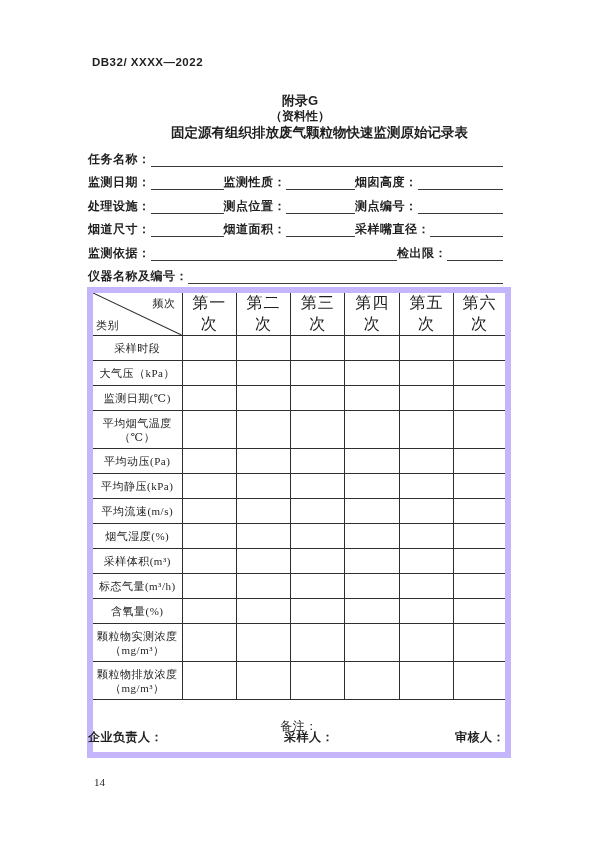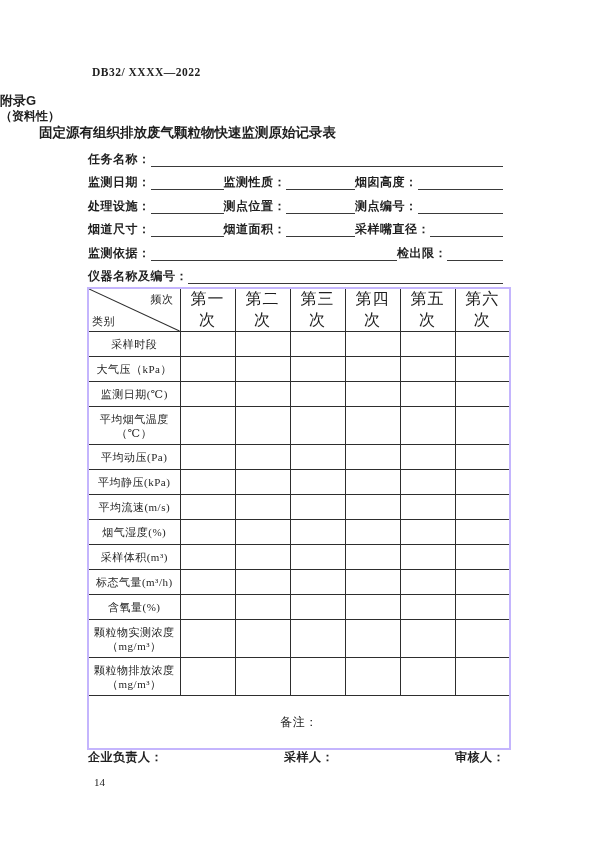--- a/index.html
+++ b/index.html
@@ -7,25 +7,25 @@
     position:relative;
     width:600px;height:848px;
     margin:0 auto;
     background:#ffffff;
     font-family:"Liberation Serif","DejaVu Serif",serif;
     color:#1f1f1f;
     overflow:hidden;
     box-shadow:0 0 4px rgba(0,0,0,.25);
   }
   .doc-code{
-    position:absolute;left:92px;top:66px;
-    font-family:Liberation Serif, serif;
+    position:absolute;left:92px;top:56px;
+    font-family:Liberation Sans, sans-serif;
     font-size:11.5px;font-weight:600;letter-spacing:.5px;
   }
-  .titles{position:absolute;top:93px;left:0;right:0;
+  .titles{position:absolute;top:93px;left:0;right:0;text-align:center;
     font-family:"Liberation Sans","DejaVu Sans",sans-serif;}
   .appendix{font-size:13px;font-weight:700;line-height:15px;}
   .appendix-note{font-size:12px;font-weight:700;line-height:16px;}
   .form-title{font-size:13.5px;font-weight:700;line-height:17px;padding-left:39px;}
 
   .fields{position:absolute;left:88px;right:97px;top:144px;font-size:12px;}
   .field-line{display:flex;align-items:flex-end;height:23.5px;}
   .flabel{white-space:nowrap;flex:0 0 auto;letter-spacing:.5px;font-weight:bold;}
   .fill{border-bottom:1px solid #3a3a3a;height:14px;flex:0 0 auto;margin-bottom:1px;}
   .fill.flex{flex:1 1 auto;}
@@ -36,35 +36,35 @@
     border-collapse:collapse;table-layout:fixed;
     font-size:11px;
   }
   table.grid th,table.grid td{
     border:1px solid #2e2e2e;
     padding:0 2px;
     text-align:center;vertical-align:middle;
     font-weight:400;
     overflow:hidden;
   }
-  table.grid{border:2px solid #c4b5fd;}
+  table.grid{border:6px solid #c4b5fd;}
   col.c-label{width:92px;}
   tr.h-head{height:38px;}
   tr.h-norm{height:25px;}
   tr.h-tall{height:38px;}
   th.col-head{font-size:16px;letter-spacing:1px;}
   td.label-cell{white-space:pre-line;line-height:14px;letter-spacing:.5px;}
   th.corner{position:relative;padding:0;}
   th.corner svg{position:absolute;left:0;top:0;width:100%;height:100%;display:block;}
   .corner-top{position:absolute;top:3px;right:6px;font-size:11px;letter-spacing:.5px;}
   .corner-bottom{position:absolute;bottom:2px;left:3px;font-size:11px;letter-spacing:.5px;}
   td.remarks{height:52px;text-align:left;vertical-align:top;padding:4px 6px;font-size:12px;letter-spacing:.5px;}
 
   .signatures{
-    position:absolute;left:88px;right:95px;top:749px;
+    position:absolute;left:88px;right:95px;top:729px;
     display:flex;justify-content:space-between;
     font-size:12px;letter-spacing:.5px;
   }
   .page-num{position:absolute;left:94px;top:776px;font-size:11px;}
 </style>
 </head>
 <body>
 
 <div class="page">
 

